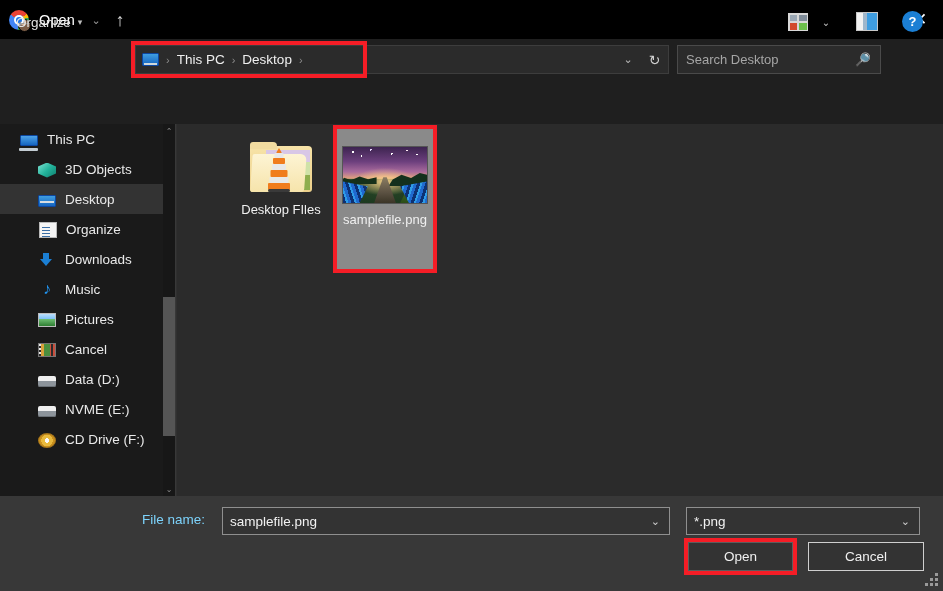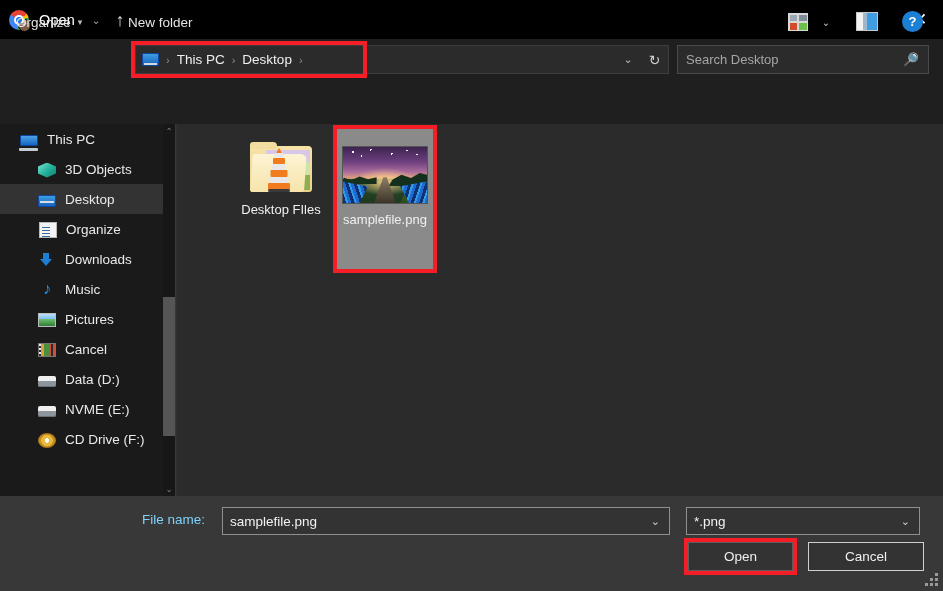--- a/index.html
+++ b/index.html
@@ -50,21 +50,21 @@
   }
   .addr-icon{width:17px;height:13px;border-radius:1px;position:relative;
     background:linear-gradient(180deg,#3f9de0 0%,#1565c0 100%);border:1px solid #0d47a1;box-sizing:border-box;}
   .addr-icon::after{content:"";position:absolute;left:1px;bottom:0;right:1px;height:2px;background:#cfd8dc;}
   .crumb-sep{color:#8d8d8d;font-size:11px;margin:0 7px;}
   .crumb-txt{color:#efefef;font-size:13.5px;}
   .addr-dd{position:absolute;left:615px;top:45px;width:27px;height:29px;display:flex;align-items:center;justify-content:center;color:#b9b9b9;font-size:11px;border:1px solid #3d3d3d;border-left:none;box-sizing:border-box;background:#2b2b2b;}
   .addr-refresh{position:absolute;left:641px;top:45px;width:28px;height:29px;display:flex;align-items:center;justify-content:center;color:#d0d0d0;font-size:14px;border:1px solid #3d3d3d;border-left:none;box-sizing:border-box;background:#2b2b2b;}
 
   .searchbox{
-    position:absolute;left:677px;top:45px;width:252px;height:29px;
+    position:absolute;left:677px;top:45px;width:204px;height:29px;
     background:#2b2b2b;border:1px solid #4a4a4a;box-sizing:border-box;
     display:flex;align-items:center;
   }
   .searchbox .ph{margin-left:8px;color:#a6a6a6;font-size:13px;flex:1;}
   .search-icon{margin-right:9px;color:#cfcfcf;font-size:13px;transform:scaleX(-1);}
 
   
   .cmdbar{position:absolute;left:0;top:80px;width:943px;height:44px;background:#1f1f1f;}
   .organize{position:absolute;left:16px;top:0;height:44px;display:flex;align-items:center;color:#e4e4e4;font-size:13.5px;}
   .organize .caret{margin-left:7px;font-size:9px;color:#bdbdbd;}
@@ -254,21 +254,20 @@
   <div class="searchbox">
     <span class="ph">Search Desktop</span>
     <span class="search-icon">🔍</span>
   </div>
 
   <div class="cmdbar"></div>
   <div class="organize">
     <span>Organize</span>
     <span class="caret">▾</span>
   </div>
-  <div class="newfolder">New folder</div>
 
   <div class="view-icon">
       <i></i>
       <i></i>
       <i></i>
       <i></i>
     </div>
   <div class="view-caret">⌄</div>
   <div class="pane-icon">
     <div class="l"></div>

